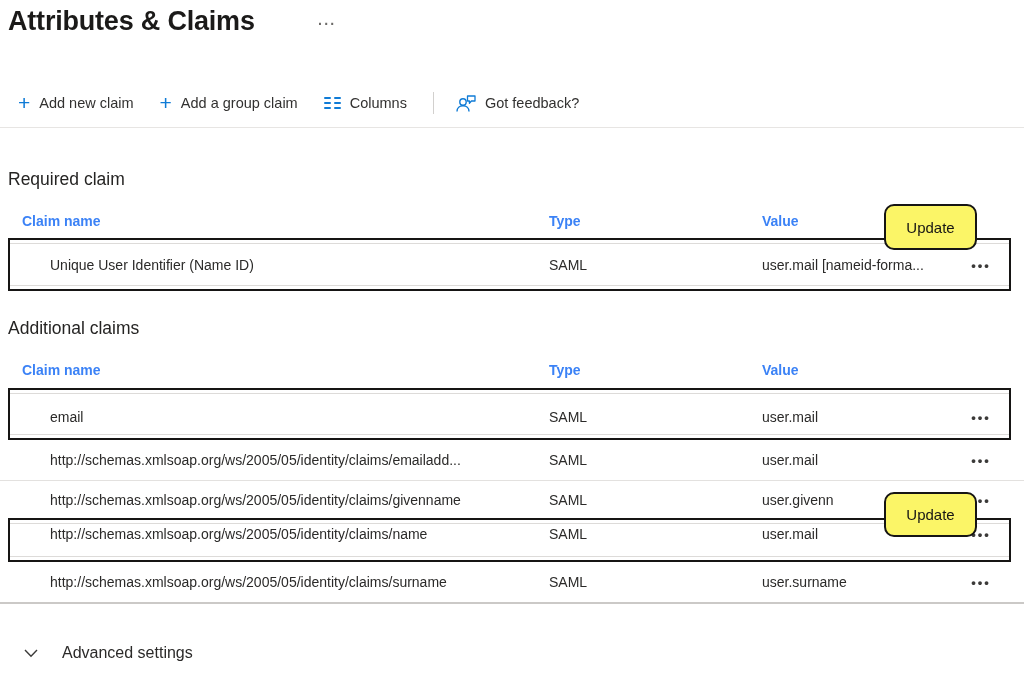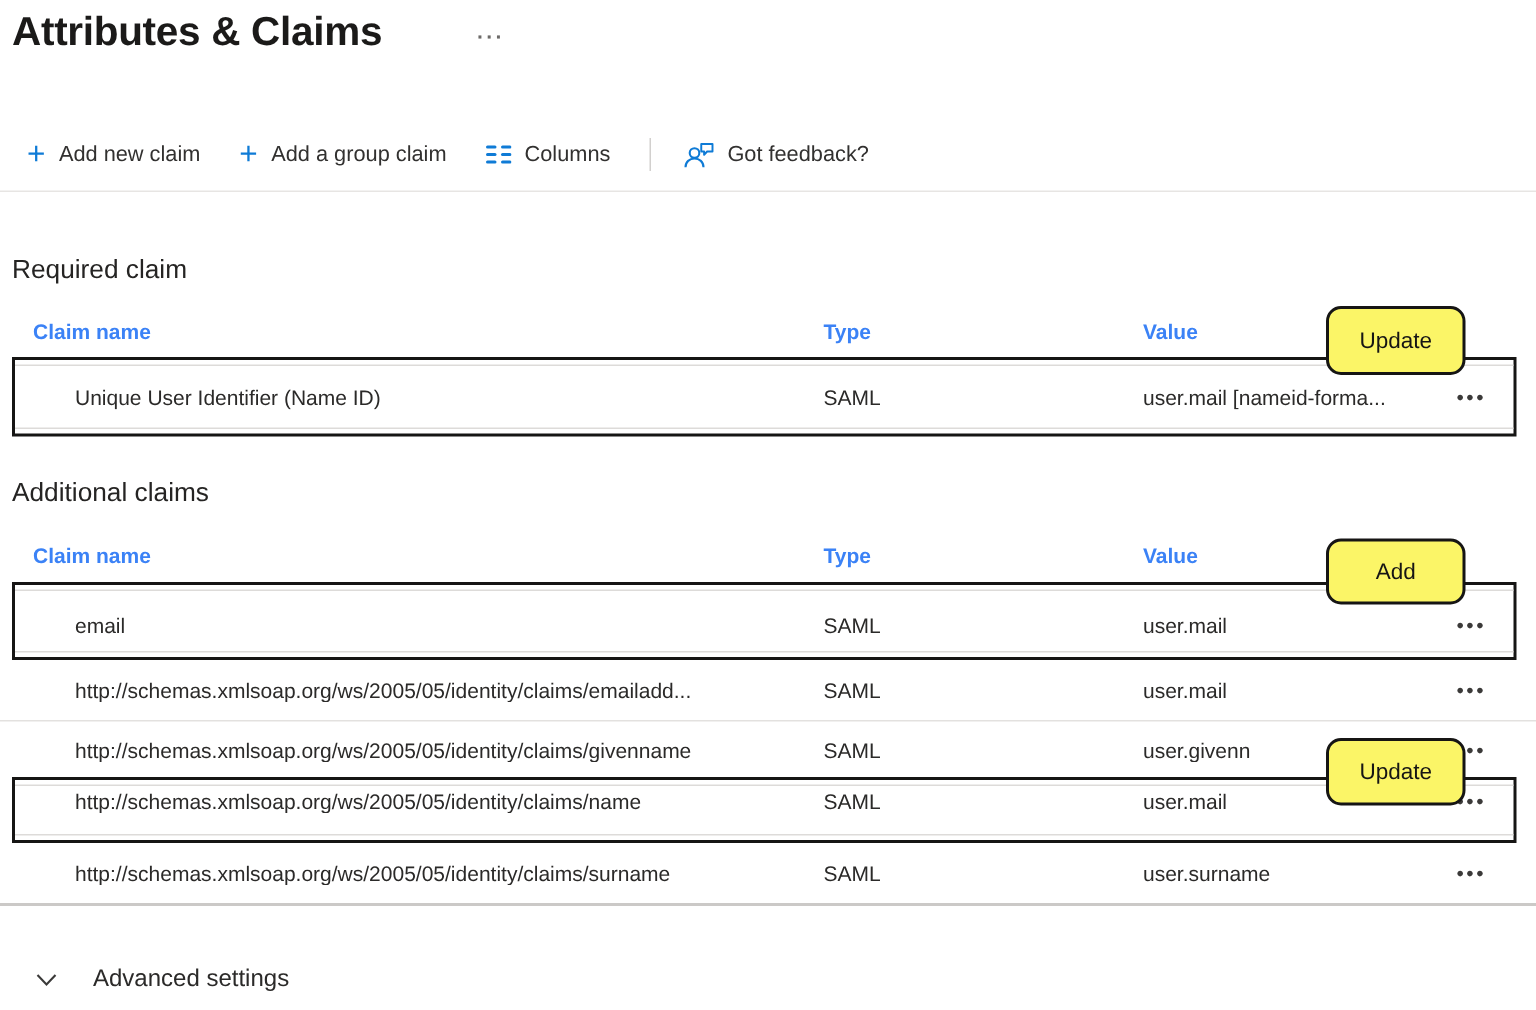--- a/index.html
+++ b/index.html
@@ -164,21 +164,20 @@
   <div class="trow" id="arow4">
     <span class="cell c-name">http://schemas.xmlsoap.org/ws/2005/05/identity/claims/surname</span>
     <span class="cell c-type">SAML</span>
     <span class="cell c-value">user.surname</span>
     <button class="c-menu">•••</button>
   </div>
 
   <div class="bottom-sep"></div>
 
   <div class="callout" id="callout-update1">Update</div>
-  <div class="callout" id="callout-add">Add</div>
   <div class="callout" id="callout-update2">Update</div>
 
   <button class="advanced">
     <span style="display:flex;align-items:center;">
       <svg width="14" height="9" viewBox="0 0 14 9" fill="none">
         <path d="M1 1 L7 7.3 L13 1" stroke="#3b3a39" stroke-width="1.4" fill="none"></path>
       </svg>
     </span>
     <span class="adv-label">Advanced settings</span>
   </button>

